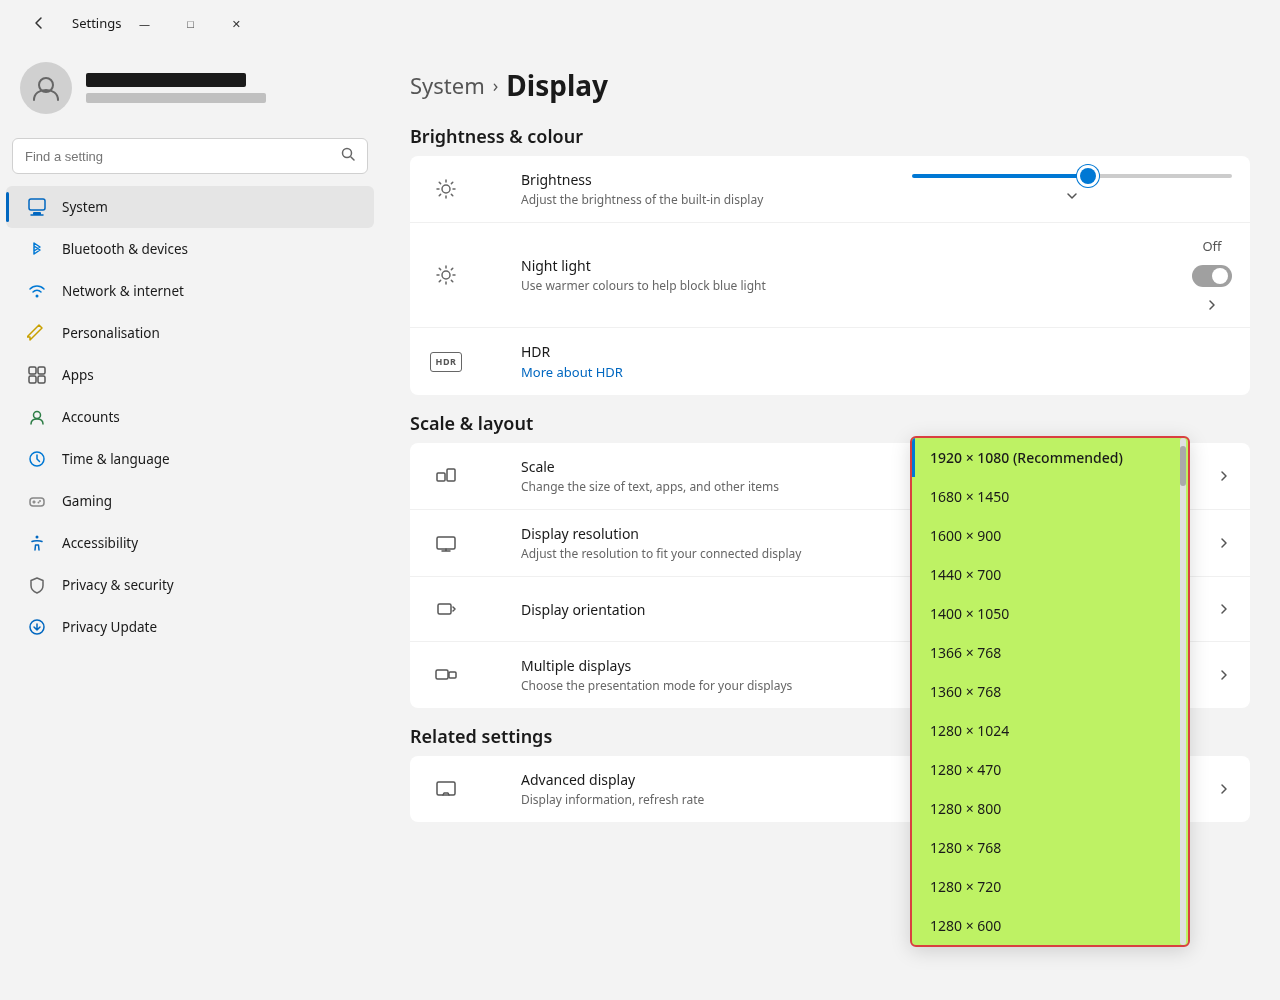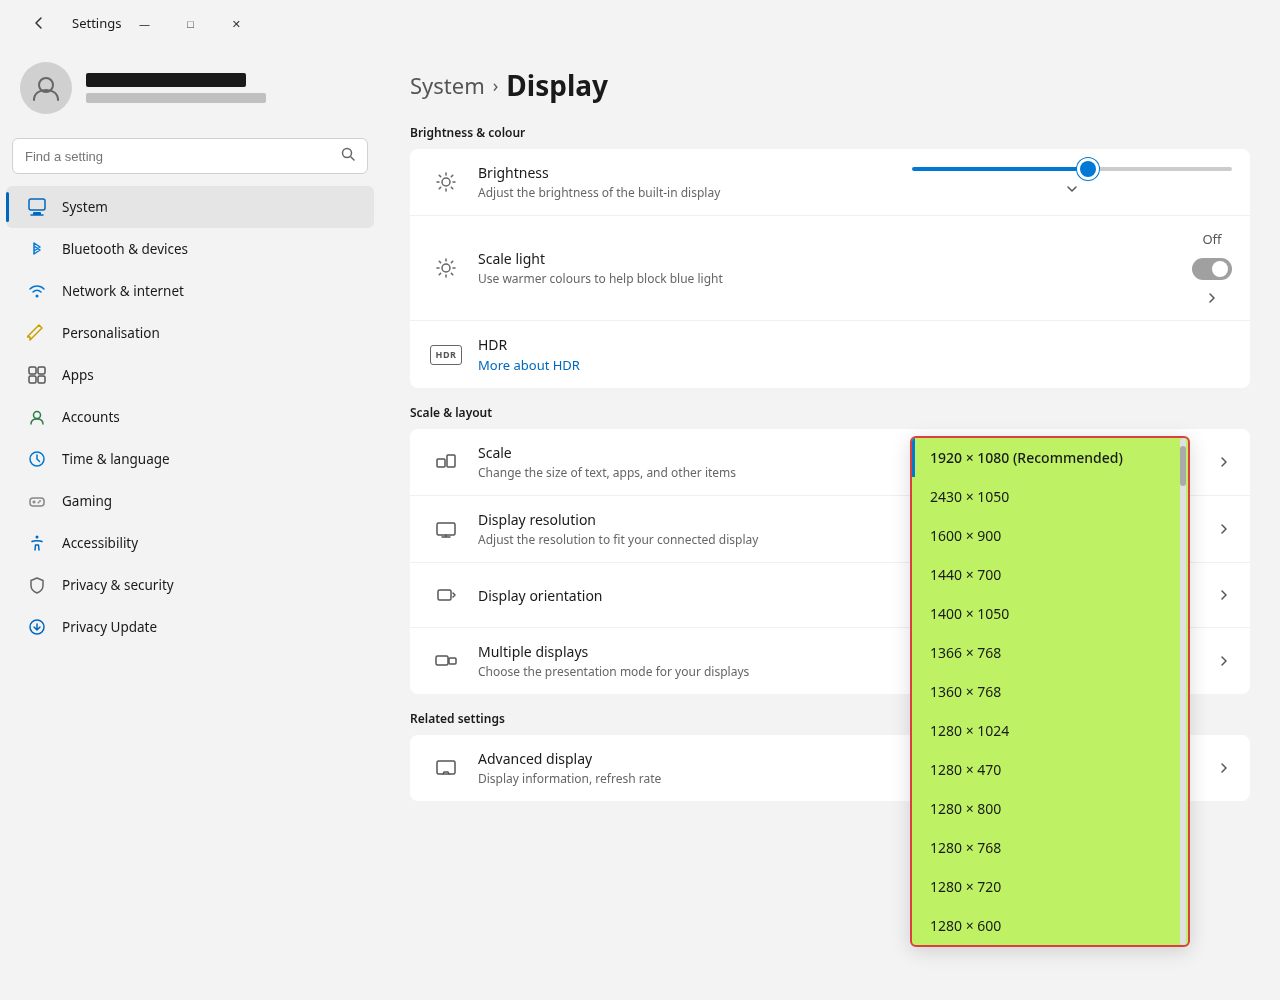--- a/index.html
+++ b/index.html
@@ -197,21 +197,21 @@
       font-size: 18px;
       color: #555;
     }
     .breadcrumb-current {
       font-size: 28px;
       font-weight: 700;
       color: #1a1a1a;
     }
 
     .section-title {
-      font-size: 12px;
+      font-size: 18px;
       font-weight: 600;
       color: #1a1a1a;
       margin: 16px 0 8px 0;
     }
 
     .settings-card {
       background: white;
       border-radius: 8px;
       margin-bottom: 4px;
       overflow: hidden;
@@ -230,21 +230,21 @@
       width: 36px;
       height: 36px;
       display: flex;
       align-items: center;
       justify-content: center;
       flex-shrink: 0;
       margin-right: 14px;
       font-size: 20px;
       color: #555;
     }
-    .row-text { flex: 1; }
+    .row-text { flex: 1; margin-left: 43px; }
     .row-title {
       font-size: 14px;
       font-weight: 400;
       color: #1a1a1a;
     }
     .row-subtitle {
       font-size: 12px;
       color: #666;
       margin-top: 2px;
     }
@@ -540,21 +540,21 @@
       </div>
 
       <div class="settings-row">
         <div class="row-icon">
           <svg width="22" height="22" viewBox="0 0 22 22" fill="none">
             <circle cx="11" cy="11" r="4" stroke="#666" stroke-width="1.5"></circle>
             <path d="M11 2v2M11 18v2M2 11h2M18 11h2M4.22 4.22l1.41 1.41M16.37 16.37l1.41 1.41M4.22 17.78l1.41-1.41M16.37 5.63l1.41-1.41" stroke="#666" stroke-width="1.5" stroke-linecap="round"></path>
           </svg>
         </div>
         <div class="row-text">
-          <div class="row-title">Scale light</div>
+          <div class="row-title">Night light</div>
           <div class="row-subtitle">Use warmer colours to help block blue light</div>
         </div>
         <div class="row-control">
           <span class="toggle-label">Off</span>
           <div class="toggle off">
             <div class="toggle-knob"></div>
           </div>
           <svg width="16" height="16" viewBox="0 0 16 16" fill="none">
               <path d="M6 4l4 4-4 4" stroke="#555" stroke-width="1.5" stroke-linecap="round" stroke-linejoin="round"></path>
             </svg>
@@ -671,21 +671,21 @@
     </div>
 
     <div class="dropdown-overlay">
       <div class="dropdown-scrollbar">
         <div class="dropdown-scroll-thumb"></div>
       </div>
       <div class="dropdown-item selected">
         <span>1920 × 1080 (Recommended)</span>
       </div>
       <div class="dropdown-item">
-        <span>2430 × 1050</span>
+        <span>1680 × 1450</span>
       </div>
       <div class="dropdown-item">
         <span>1600 × 900</span>
       </div>
       <div class="dropdown-item">
         <span>1440 × 700</span>
       </div>
       <div class="dropdown-item">
         <span>1400 × 1050</span>
       </div>

